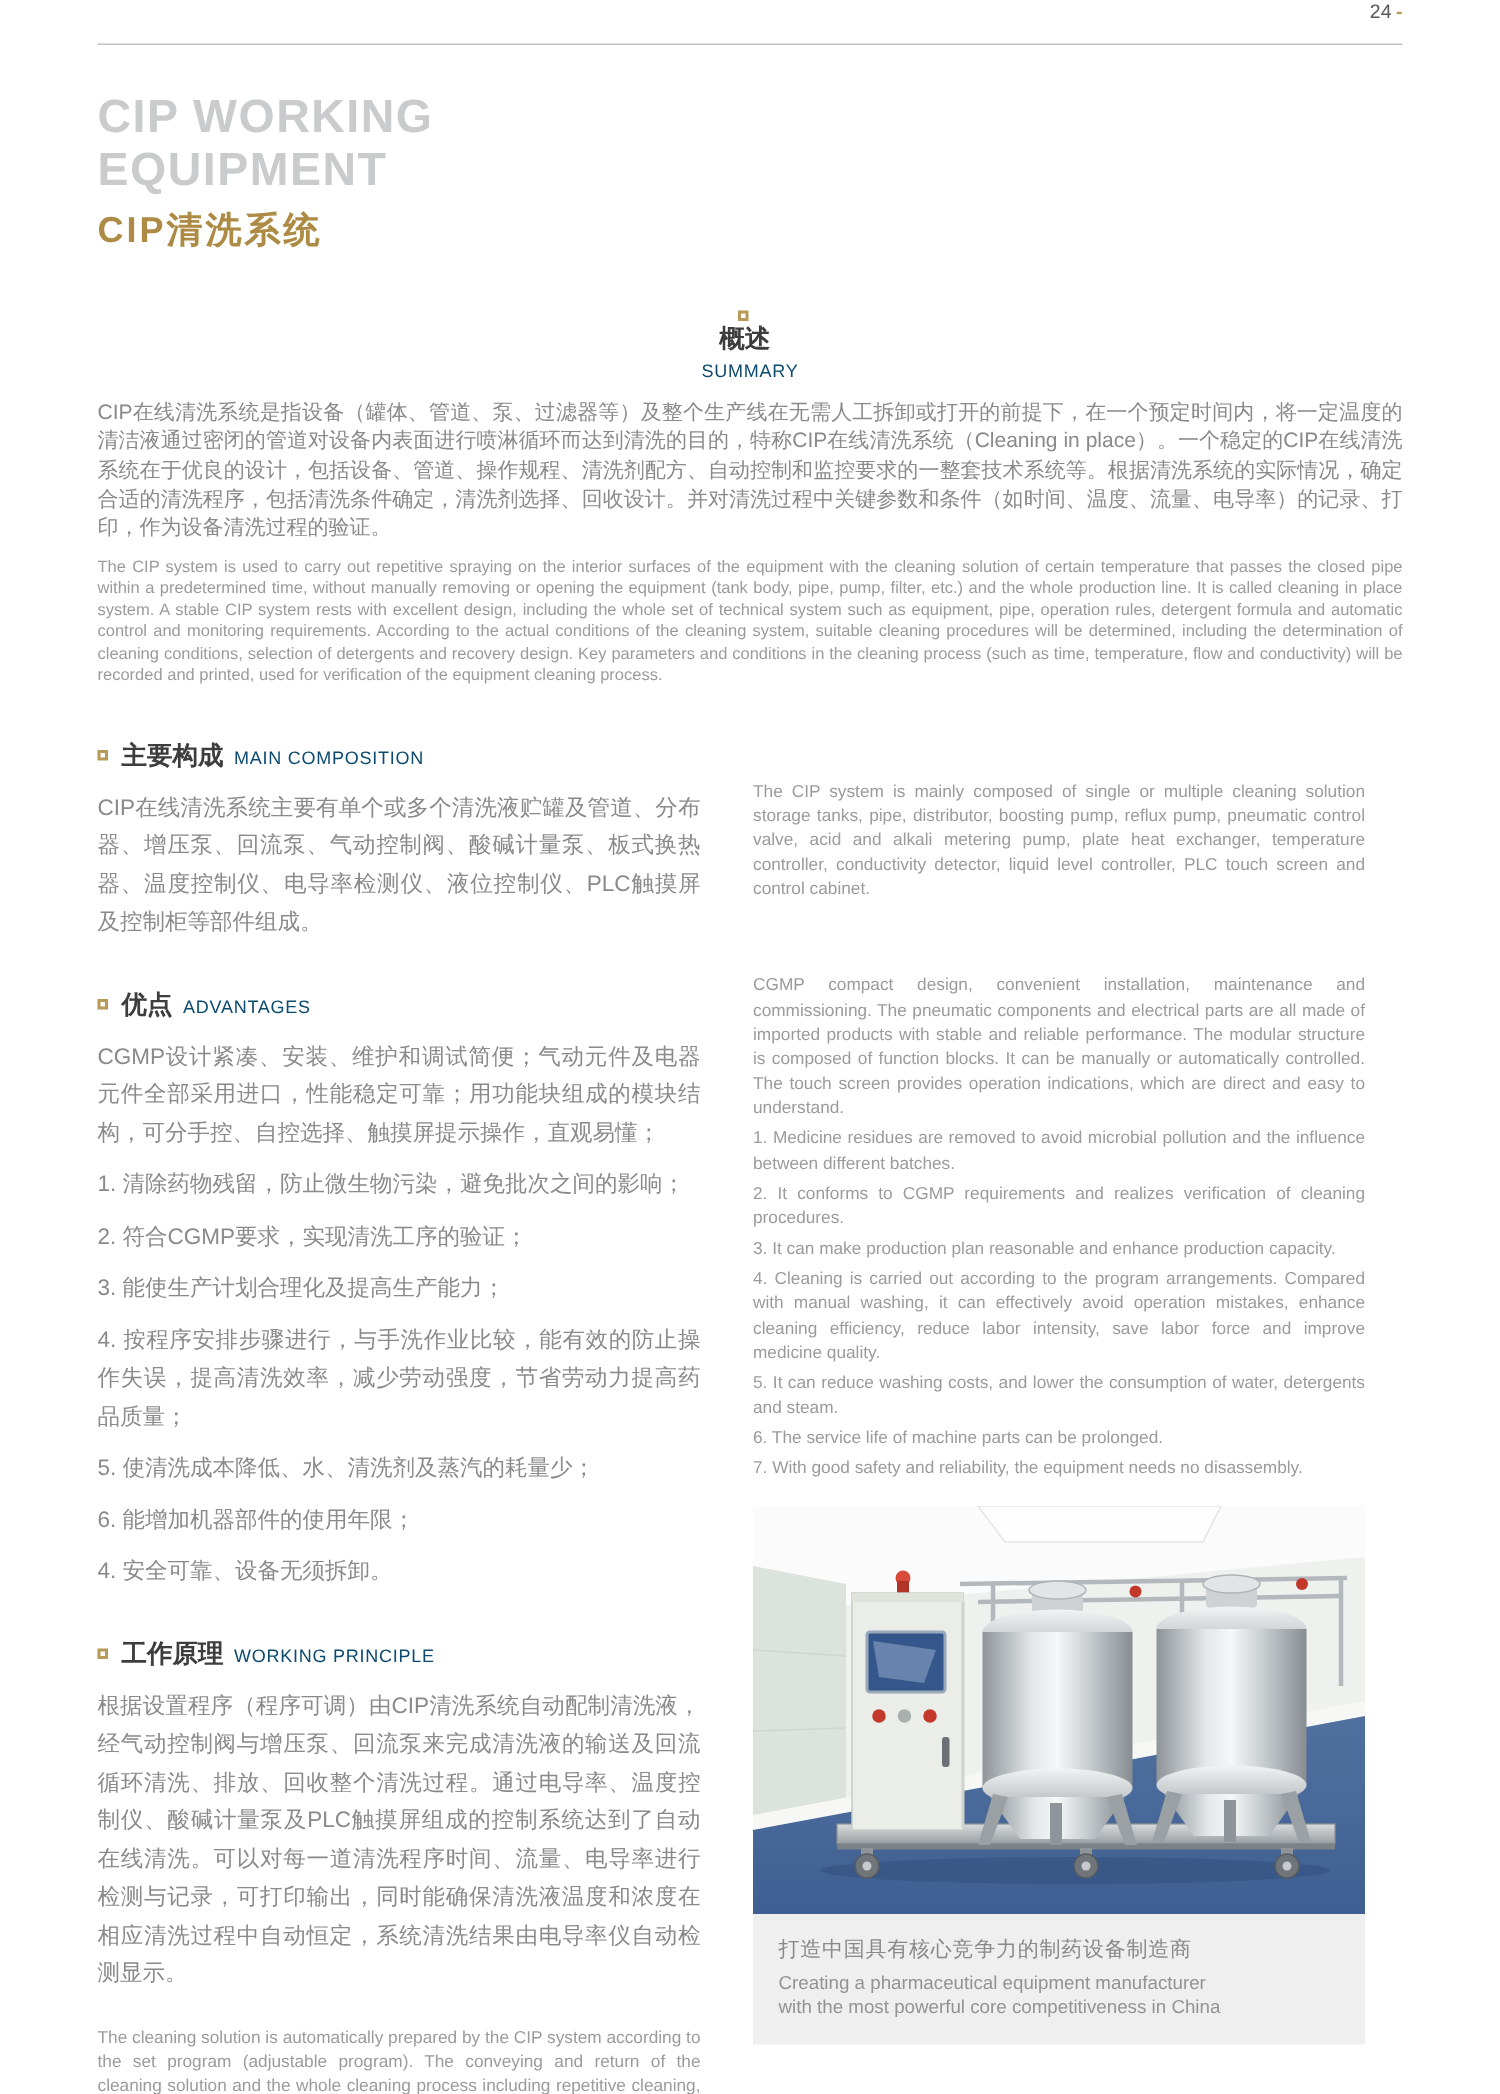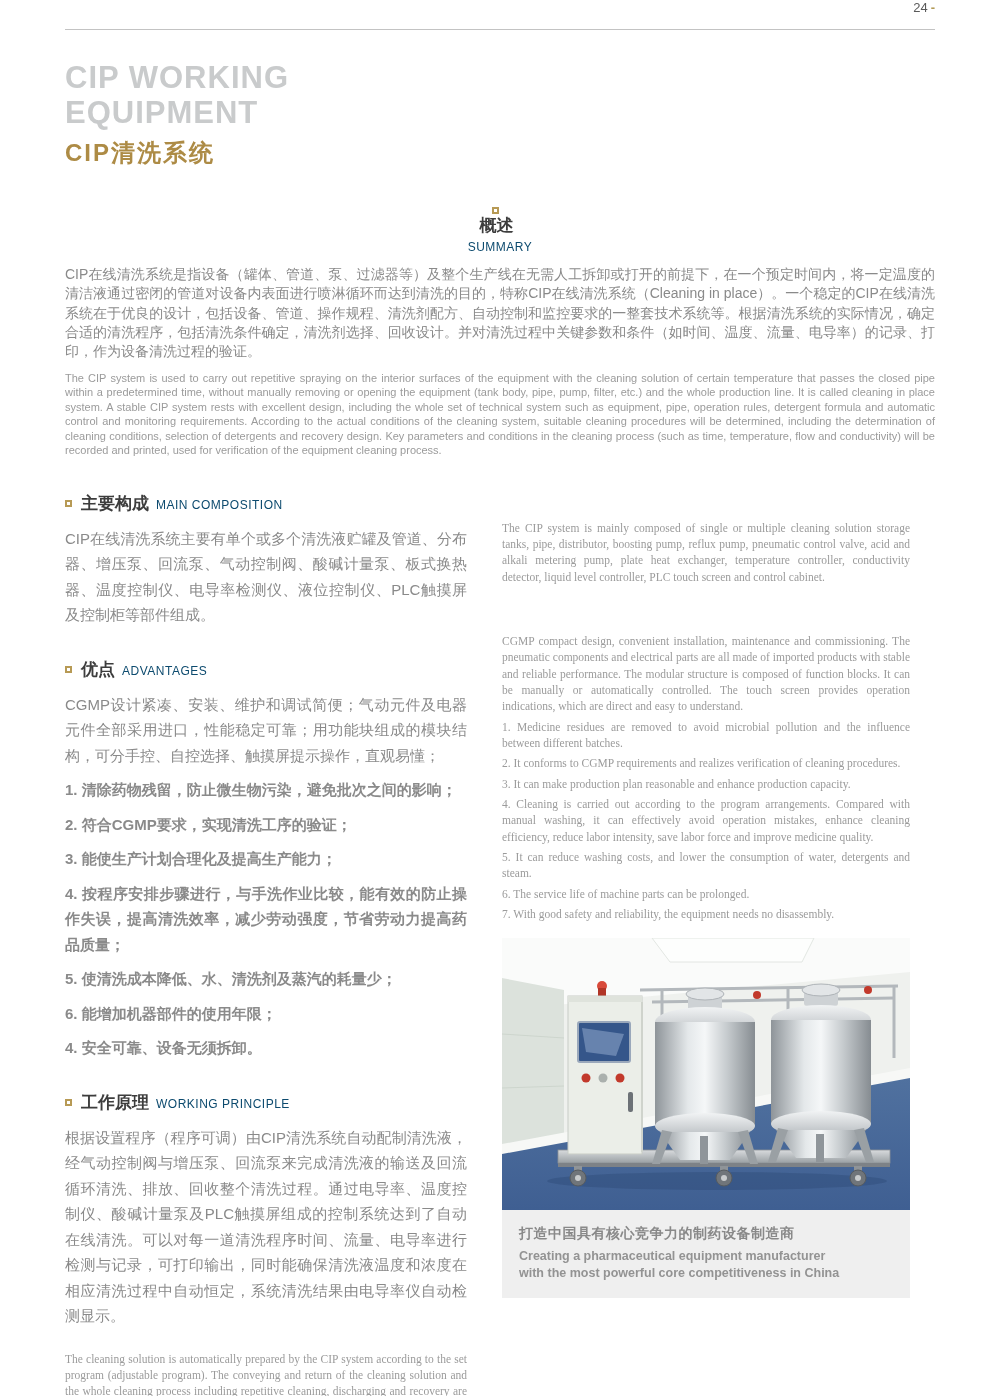--- a/index.html
+++ b/index.html
@@ -23,27 +23,27 @@
 
   .zh-body-full { font-size:14px; color:#8a8a8a; line-height:1.38; text-align:justify; }
   .en-body-full { margin-top:9px; font-size:11px; color:#9b9b9b; line-height:1.32; text-align:justify; }
 
   .cols { display:flex; margin-top:4px; }
   .col-left  { width:402px; flex:0 0 auto; }
   .col-gap   { width:35px; flex:0 0 auto; }
   .col-right { width:408px; flex:0 0 auto; }
 
   .zh-col { font-size:15px; color:#8a8a8a; line-height:1.7; text-align:justify; }
-  .en-col { font-size:11.5px; color:#9b9b9b; line-height:1.42; text-align:justify;font-family:Liberation Serif, serif; }
-  .zh-item { margin-top:9px;font-weight:bold; }
+  .en-col { font-size:11.5px; color:#9b9b9b; line-height:1.42; text-align:justify; }
+  .zh-item { margin-top:9px; }
   .en-item { margin-top:4px; }
   .align-pad { padding-top:58px; }
   .en-working { margin-top:22px; }
 
-  .photo-block { margin-top:16px; width:408px;font-weight:bold; }
+  .photo-block { margin-top:16px; width:408px; }
   .photo-block svg { display:block; }
   .caption { background:#efefef; padding:15px 17px 17px; }
   .caption-zh { font-size:14px; color:#898989; letter-spacing:0.5px; }
   .caption-en { margin-top:5px; font-size:12.5px; color:#939393; line-height:1.3; }
 </style>
 </head>
 <body>
 
 <div class="page">
   <div class="content">

